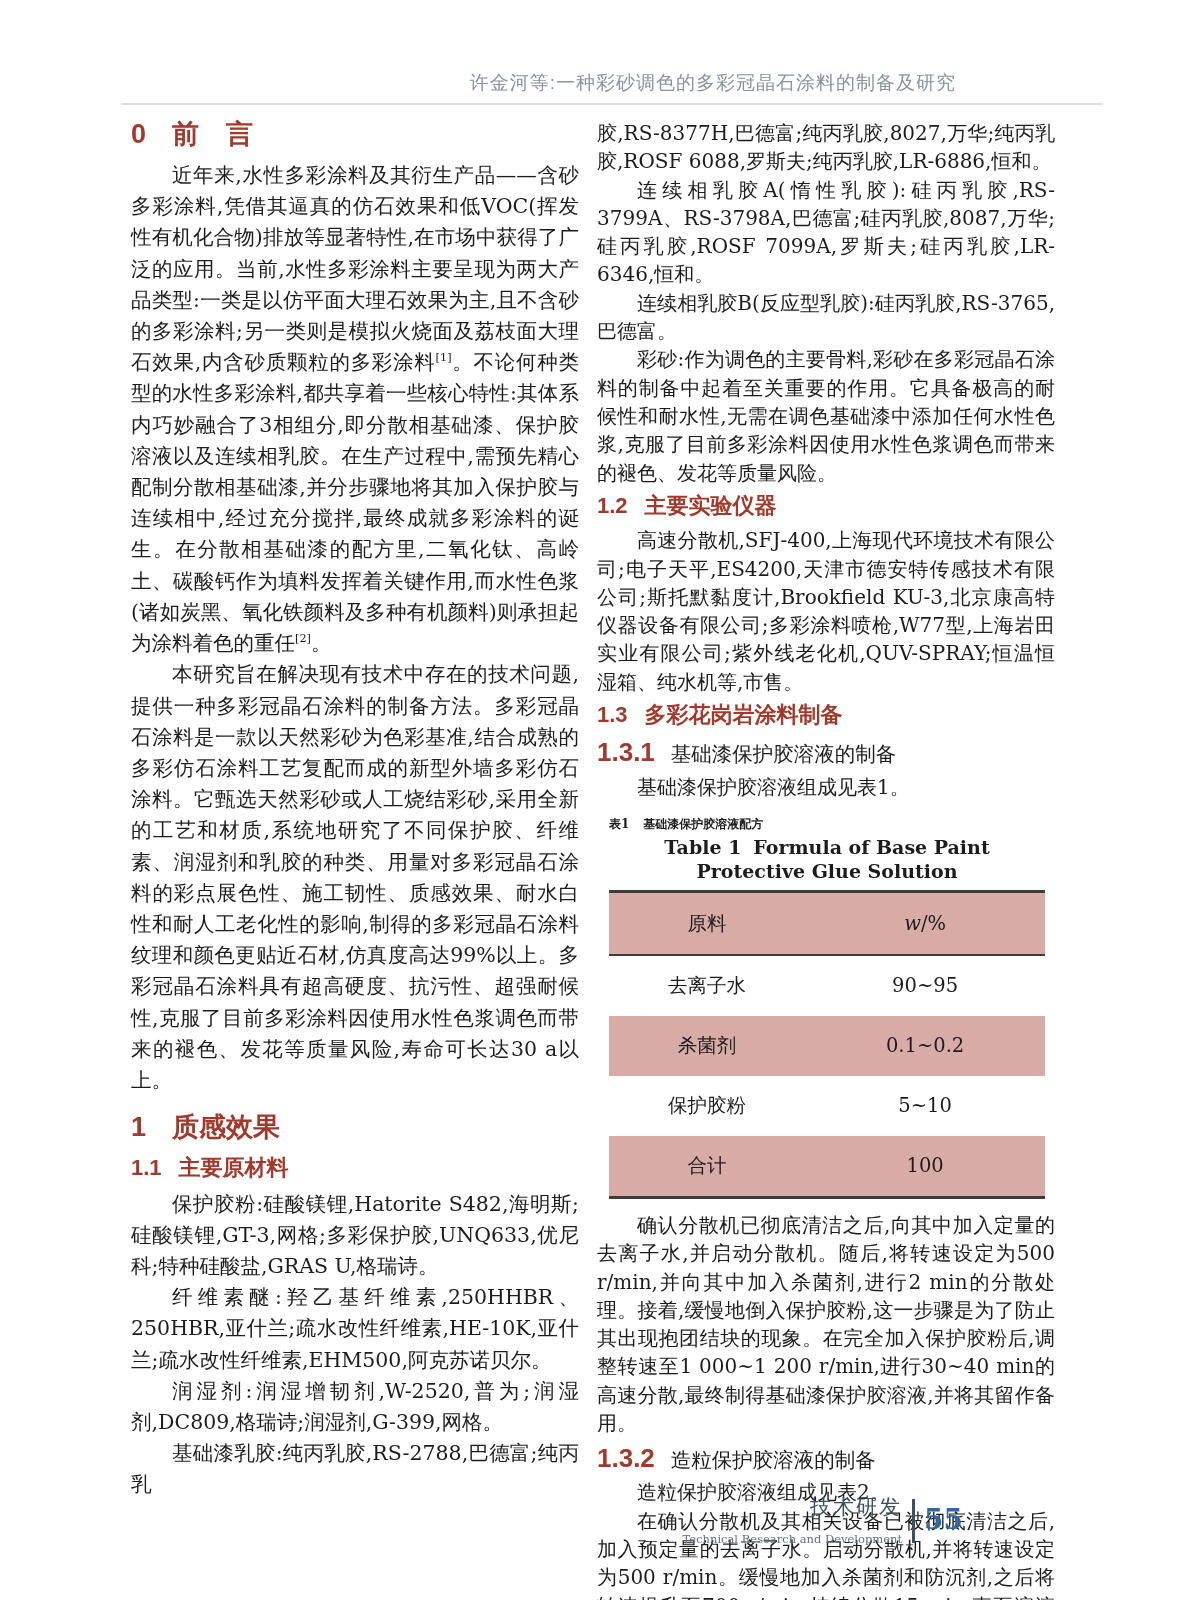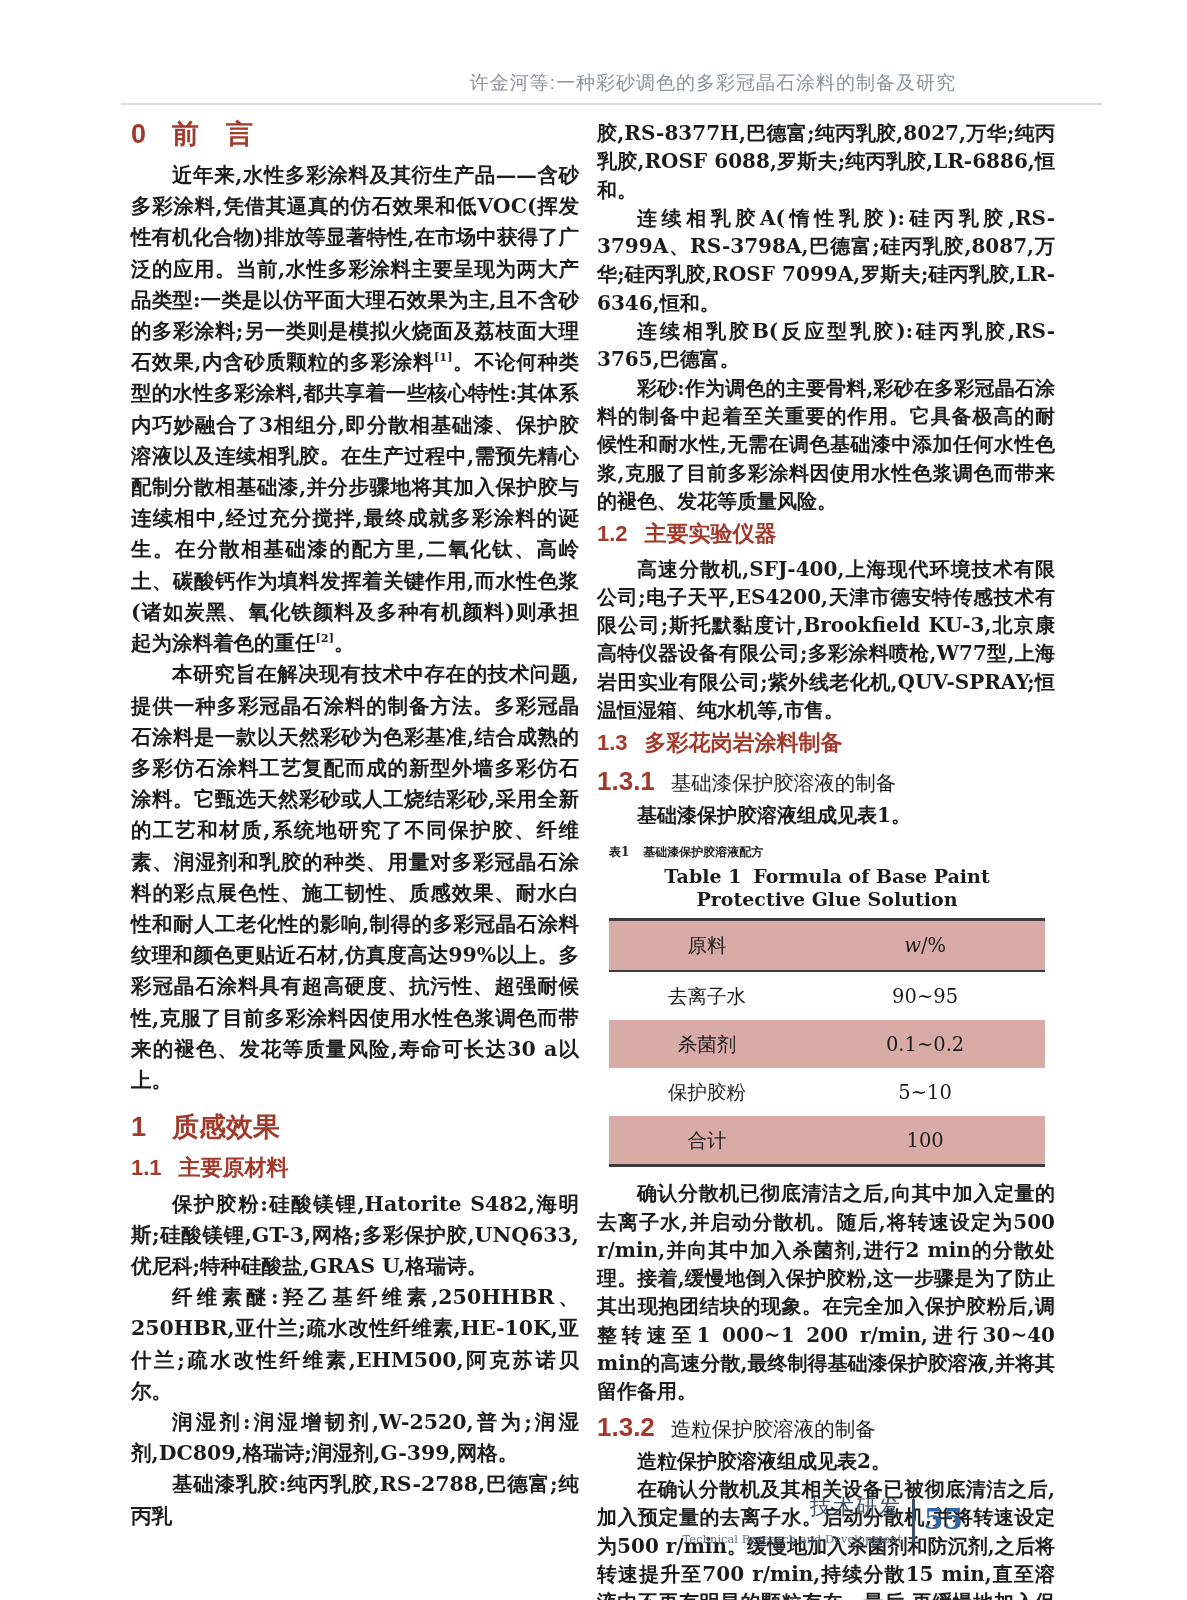--- a/index.html
+++ b/index.html
@@ -33,21 +33,20 @@
   }
   
   .col{position:absolute;top:119px;}
   .col-left{left:131px;width:448px;}
   .col-right{left:597px;width:458px;}
 
   .col p{
     margin:0;
     text-align:justify;
     text-justify:inter-ideograph;
-    font-weight:bold;
   }
   .col-left p{font-size:20.5px;line-height:31.2px;}
   .col-right p{font-size:20px;line-height:28.3px;}
   p.indent{text-indent:2em;}
   p.no-indent{text-indent:0;}
 
   sup.ref{font-size:0.55em;vertical-align:super;line-height:0;}
 
   
   .h1{
@@ -88,21 +87,21 @@
     margin:0 0 6px 0;line-height:1.25;
   }
   .tcap-en .cap-label{margin-right:12px;}
   table.formula{
     width:100%;border-collapse:collapse;
     border-top:3px solid var(--rule-dark);
     border-bottom:3px solid var(--rule-dark);
     font-size:19.5px;
   }
   table.formula th,table.formula td{
-    padding:10px;height:28px;text-align:center;
+    padding:16px;height:28px;text-align:center;
     font-weight:normal;vertical-align:middle;margin-left:32px;
   }
   table.formula thead tr{
     background:var(--pink);
     border-bottom:2px solid var(--rule-dark);
   }
   table.formula thead th{height:29px;}
   table.formula tbody tr.banded{background:var(--pink);border-radius:9px;}
   table.formula .c1{width:45%;}
   .var-it{font-style:italic;font-family:"DejaVu Serif",serif;}

